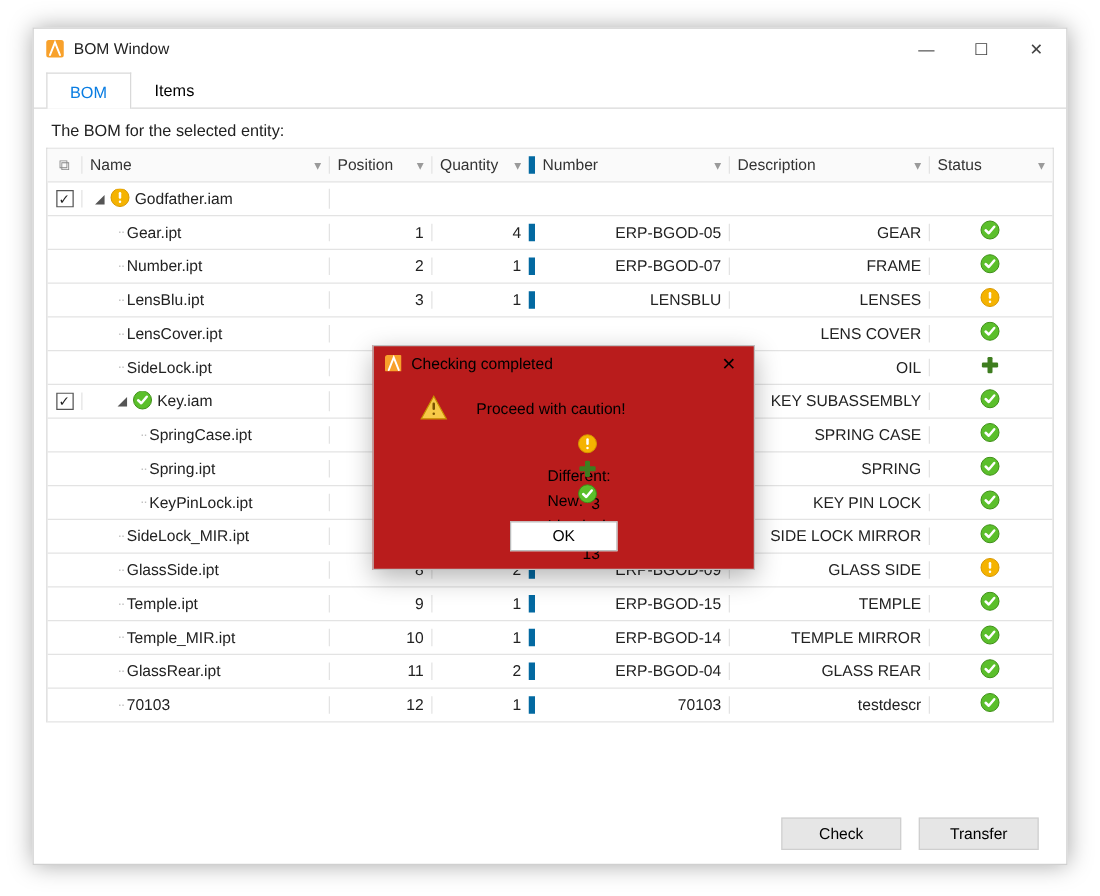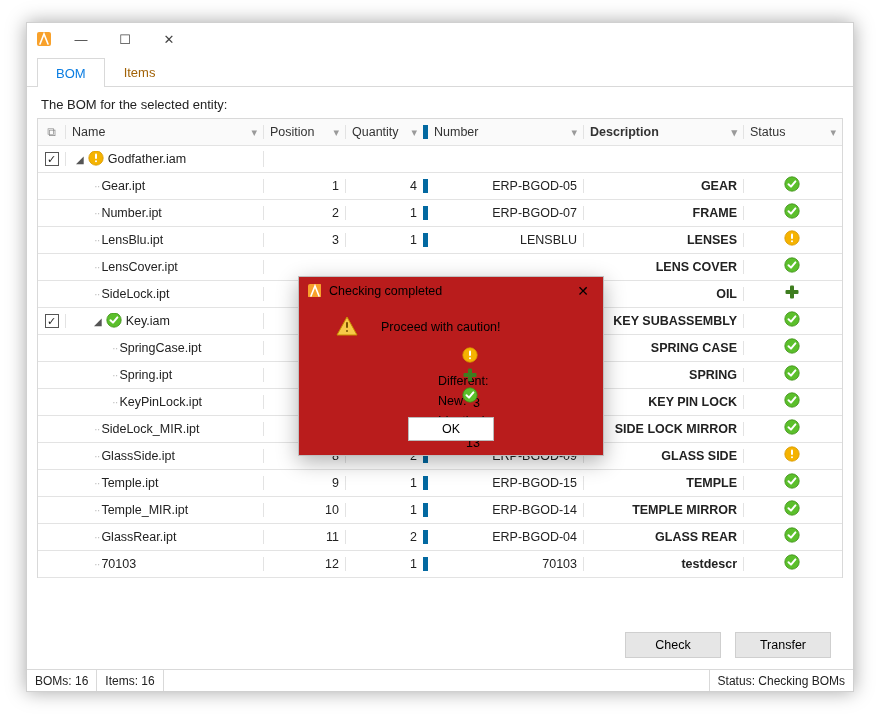--- a/index.html
+++ b/index.html
@@ -16,39 +16,39 @@
 
 
 .titlebar { height: 32px; display: flex; align-items: center; padding: 0 2px 0 8px; }
 .titlebar .app-icon { width: 18px; height: 18px; margin-right: 6px; display:inline-flex; align-items:center; justify-content:center; }
 .titlebar .title { flex: 1; font-size: 12.5px; color: #222; }
 .win-btns { display: flex; }
 .win-btn { width: 44px; height: 28px; display:flex; align-items:center; justify-content:center; color:#444; font-size:13px; }
 
 
 .tabs { height: 32px; border-bottom: 1px solid #d9d9d9; display:flex; align-items:flex-end; padding-left:10px; }
-.tab { padding: 7px 18px 6px; font-size: 13px; color:#a16207; border:1px solid transparent; border-bottom:none; cursor:pointer; }
+.tab { padding: 7px 18px 6px; font-size: 13px; color:#000000; border:1px solid transparent; border-bottom:none; cursor:pointer; }
 .tab.active { border-color:#d9d9d9; background:#fff; color:#0a7de2; position:relative; top:1px; }
 
 
 .caption { padding: 10px 14px 6px; font-size: 13px; color:#222; }
 
 
 .grid-wrap { flex:1; overflow:hidden; padding: 0 10px; }
 .grid { width:100%; border:1px solid #d9d9d9; border-bottom:none; }
 .ghead, .grow { display:flex; align-items:center; height:27px; border-bottom:1px solid #e3e3e3; }
 .ghead { background:#fafafa; font-size:12.5px; color:#333; }
 .grow { font-size:12.5px; color:#222; }
 .gcell { padding: 0 6px; display:flex; align-items:center; overflow:hidden; white-space:nowrap; }
 .c-chk   { width:28px; justify-content:center; border-right:1px solid #e3e3e3; }
 .c-name  { width:198px; border-right:1px solid #e3e3e3; }
 .c-pos   { width:82px;  border-right:1px solid #e3e3e3; justify-content:flex-end; }
 .c-qty   { width:82px;  border-right:5px solid #0369a1; justify-content:flex-end; }
 .c-num   { width:156px; border-right:1px solid #e3e3e3; justify-content:flex-end; }
-.c-desc  { width:160px; border-right:1px solid #e3e3e3; justify-content:flex-end;font-weight:bold; }
+.c-desc  { width:160px; border-right:1px solid #e3e3e3; justify-content:flex-end; }
 .c-stat  { flex:1; justify-content:center; }
 .ghead .gcell { justify-content:space-between; }
 .ghead .lbl { }
 .filter-ico { color:#9a9a9a; font-size:11px; }
 .prefs-ico { width:100%; text-align:center; color:#888; font-size:12px; }
 
 .tree-pad { display:inline-block; }
 .tree-connector { color:#bfbfbf; font-size:11px; letter-spacing:-1px; }
 .toggle-caret { color:#555; font-size:10px; margin-right:4px; cursor:pointer; }
 .row-ico { width:16px; height:16px; display:inline-flex; align-items:center; justify-content:center; margin-right:4px; }
@@ -114,20 +114,21 @@
 </svg>
 
 <div class="frame">
 
   <div class="titlebar">
     <span class="app-icon">
         <svg class="svg-ico" width="16" height="16">
           <use href="#ico-app"></use>
         </svg>
       </span>
+    <span class="title">BOM Window</span>
     <div class="win-btns">
       <div class="win-btn">—</div>
       <div class="win-btn">☐</div>
       <div class="win-btn">✕</div>
     </div>
   </div>
 
   <div class="tabs">
     <div class="tab active"><span>BOM</span></div>
     <div class="tab"><span>Items</span></div>
@@ -455,26 +456,20 @@
 
   <div class="btn-row">
     <div class="btn">
         <span>Check</span>
       </div>
     <div class="btn">
         <span>Transfer</span>
       </div>
   </div>
 
-  <div class="statusbar">
-    <div class="status-cell">BOMs: 16</div>
-    <div class="status-cell">Items: 16</div>
-    <div class="status-spacer"></div>
-    <div class="status-cell" style="border-right:none">Status: Checking BOMs</div>
-  </div>
 
 </div>
 
 <div class="dialog">
   <div class="dlg-title">
     <span class="app-icon">
         <svg class="svg-ico" width="14" height="14">
           <use href="#ico-app"></use>
         </svg>
       </span>

